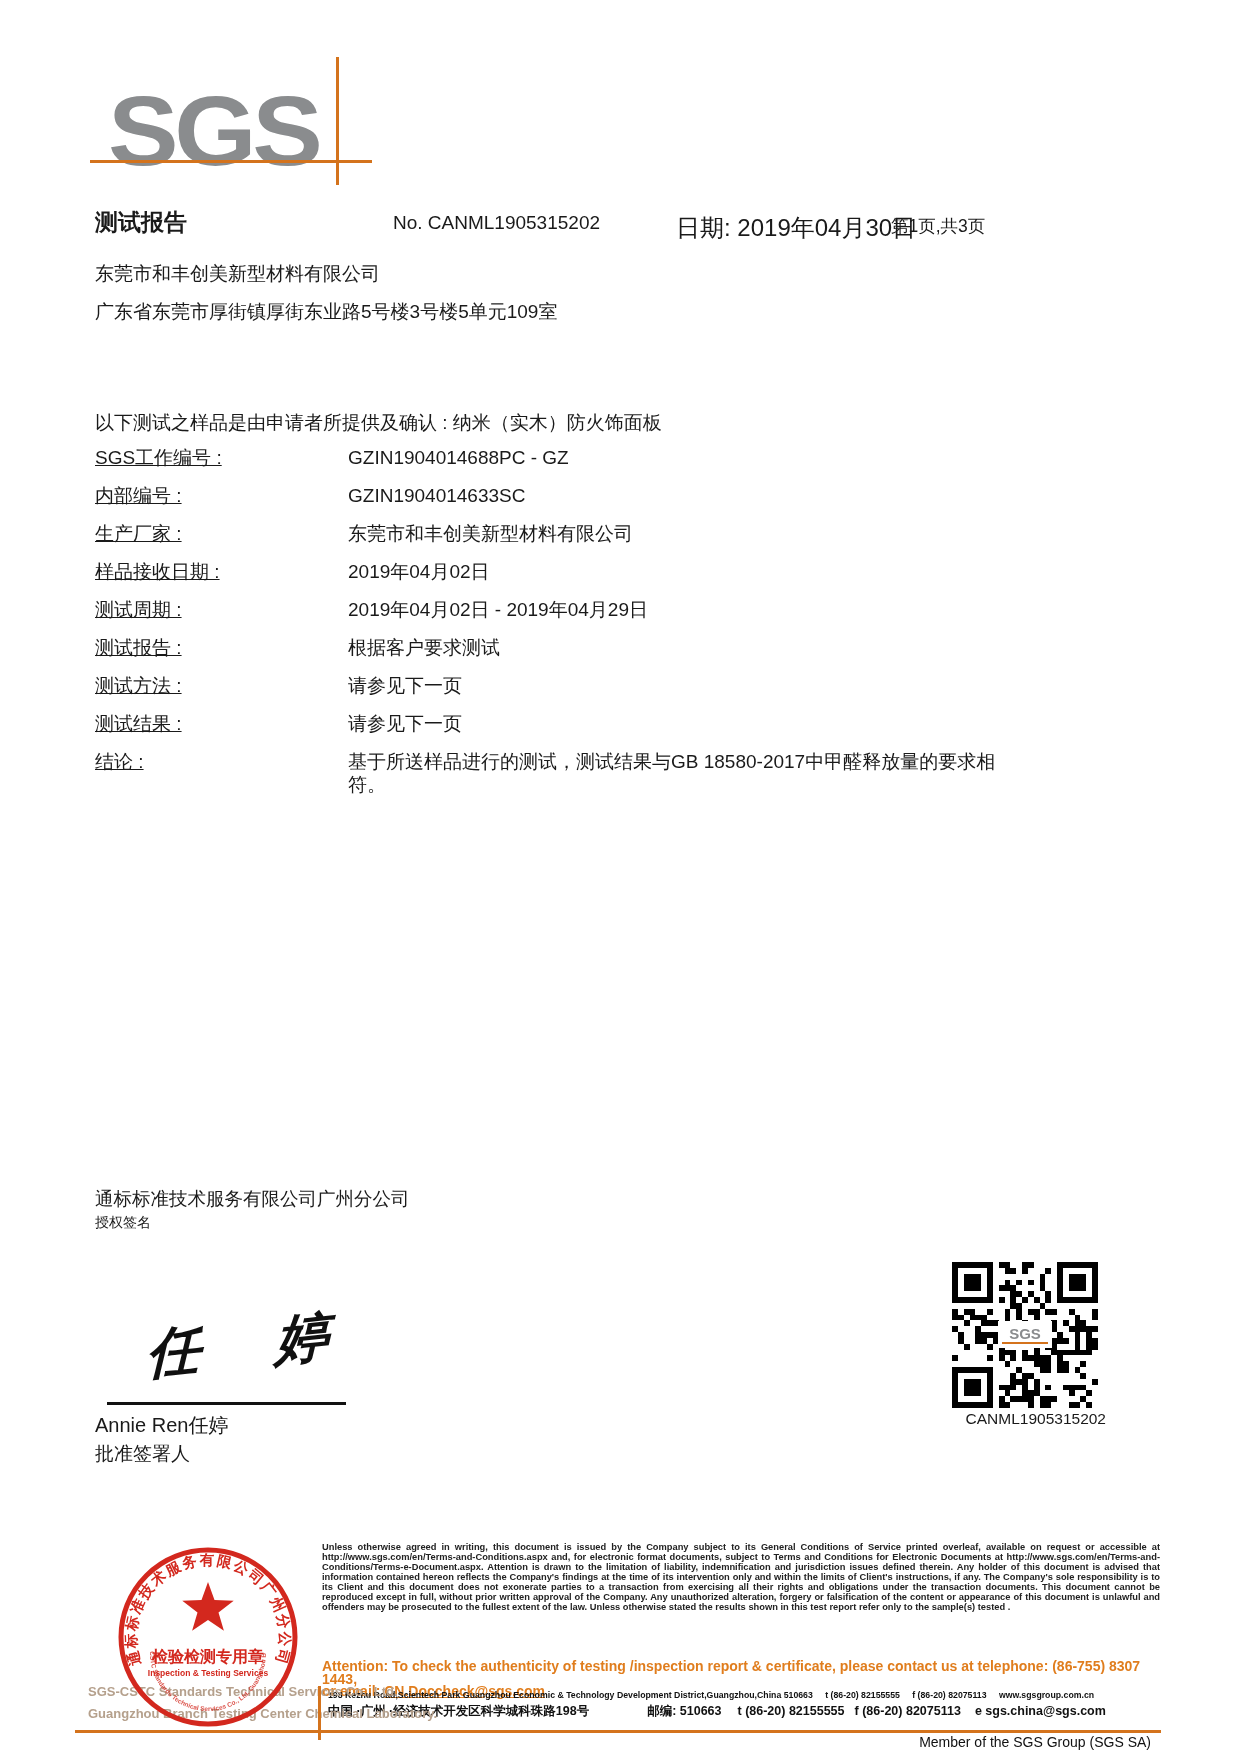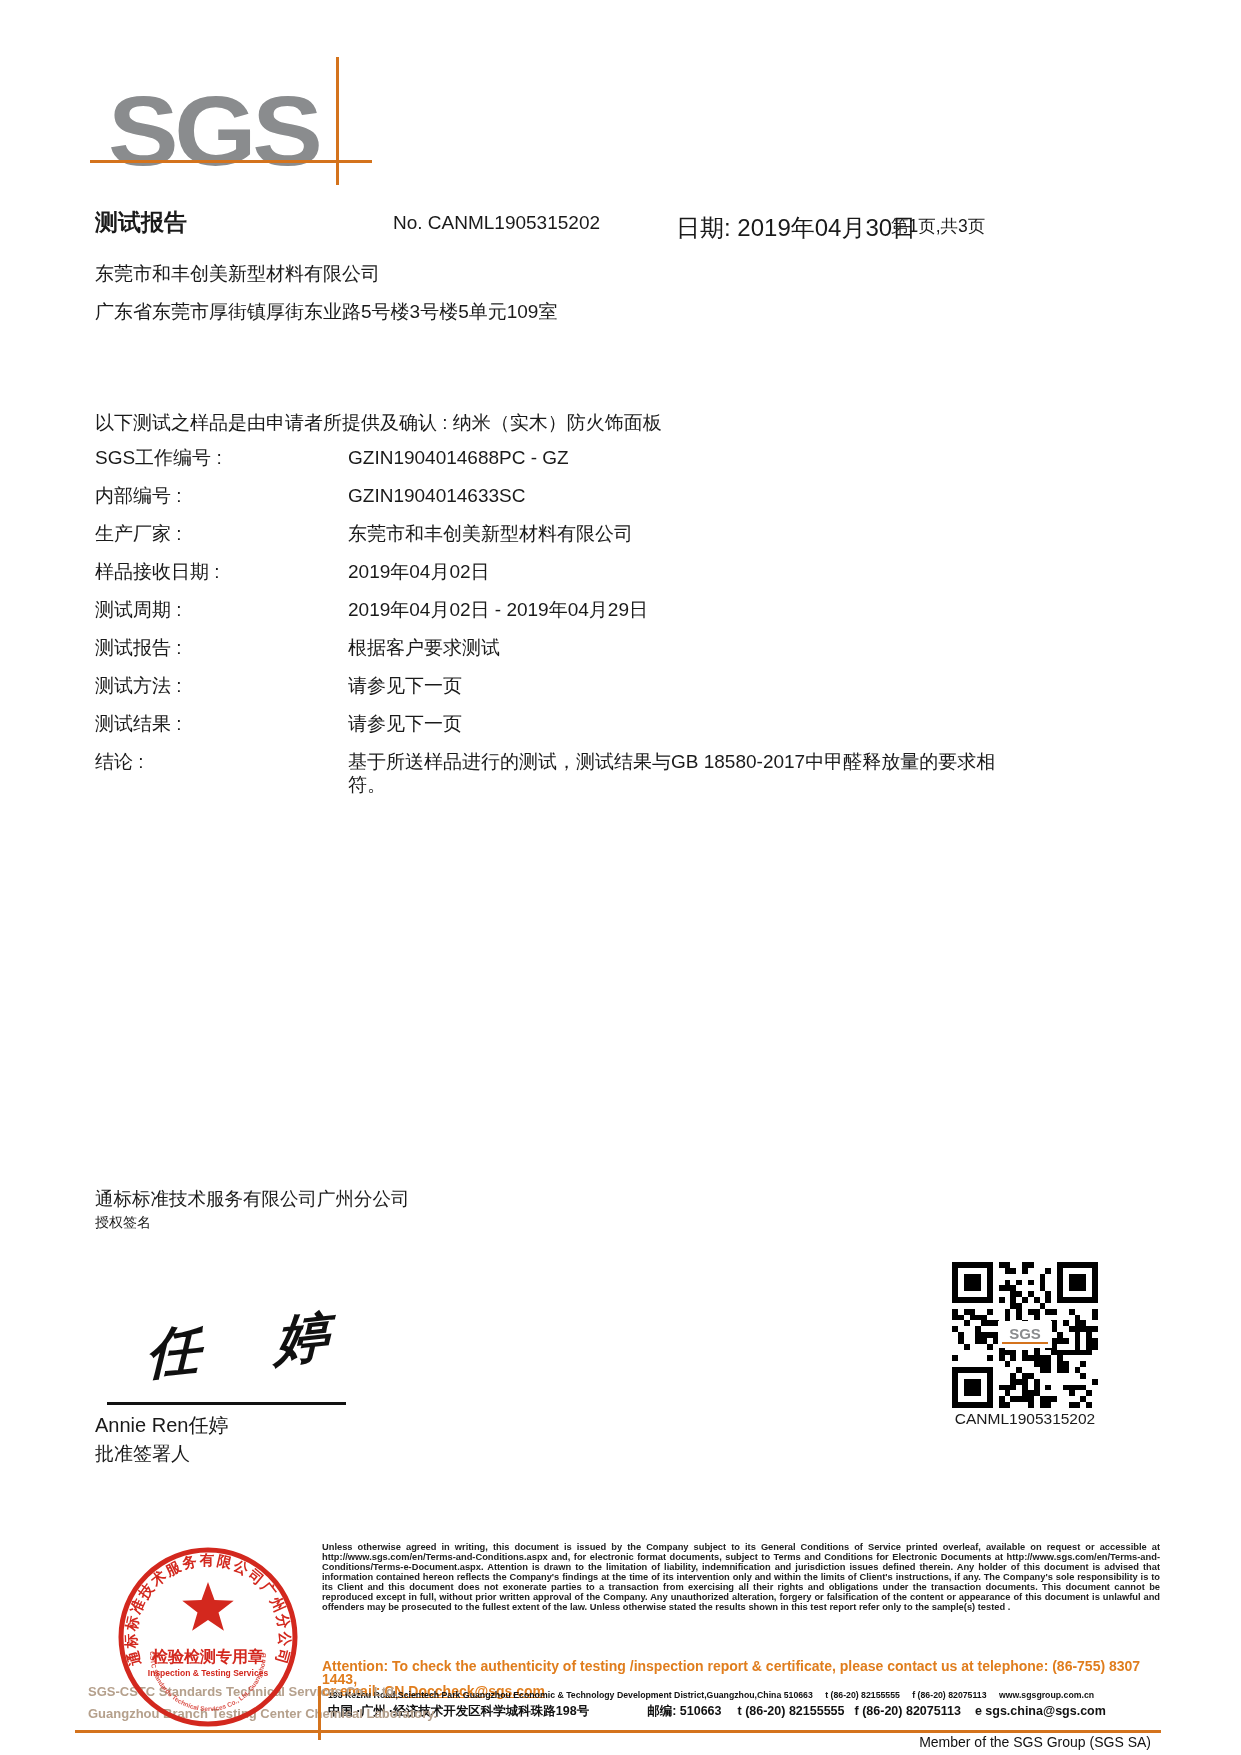--- a/index.html
+++ b/index.html
@@ -22,40 +22,40 @@
   .rpages{left:891px;top:214px;font-size:17.5px;}
 
   
   .app-name{left:95px;top:261px;font-size:19px;}
   .app-addr{left:95px;top:299px;font-size:19px;}
 
   
   .intro{left:95px;top:410px;font-size:19px;}
   .rows{left:95px;top:446px;width:1055px;}
   .row{display:flex;margin-bottom:15px;font-size:19px;line-height:23px;}
-  .row .lbl{width:253px;flex:none;}
+  .row .lbl{width:253px;flex:none;text-decoration:underline;}
   .row .val{width:680px;}
 
   
   .so-company{left:95px;top:1186px;font-size:18.5px;}
   .so-auth{left:95px;top:1214px;font-size:14px;}
   .sig-hand{left:146px;top:1308px;font-size:54px;font-family:"DejaVu Serif","Liberation Serif",serif;
     font-style:italic;font-weight:700;letter-spacing:28px;color:#101010;transform:rotate(-6deg) skewX(-6deg);}
   .sig-line{left:107px;top:1402px;width:239px;height:3px;background:#111;}
   .so-name{left:95px;top:1412px;font-size:20px;}
   .so-role{left:95px;top:1441px;font-size:19px;}
 
   
   .qr{left:952px;top:1262px;width:146px;height:146px;}
   .qr svg{width:100%;height:100%;fill:#000;shape-rendering:crispEdges;}
   .qr-center{position:absolute;left:50%;top:50%;width:54px;height:27px;margin:-14px 0 0 -27px;
     background:#fff;display:flex;flex-direction:column;align-items:center;justify-content:center;}
   .qr-center .t{font-size:15px;font-weight:700;color:#8a8c8e;line-height:15px;letter-spacing:0;}
   .qr-center .u{width:46px;height:2px;background:#d4731c;margin-top:1px;}
-  .qr-label{left:944px;top:1410px;width:162px;font-size:15.5px;text-align:center;color:#1a1a1a;}
+  .qr-label{left:944px;top:1410px;width:162px;font-size:15.5px;text-align:right;color:#1a1a1a;}
 
   
   .lab1{left:88px;top:1684px;font-size:13px;font-weight:600;color:#b5a08c;z-index:1;white-space:nowrap;}
   .lab2{left:88px;top:1706px;font-size:13px;font-weight:600;color:#b5a08c;z-index:1;white-space:nowrap;}
   .stamp{left:116px;top:1545px;width:184px;height:184px;z-index:2;}
   .stamp text{fill:#d3281e;font-family:"Liberation Sans","DejaVu Sans",sans-serif;}
   .stamp .ring{font-size:14.5px;font-weight:700;letter-spacing:2px;}
   .stamp .iring{font-size:6.5px;font-weight:600;opacity:.8;}
   .stamp .cn{font-size:16px;font-weight:700;}
   .stamp .en{font-size:8.5px;font-weight:700;}

